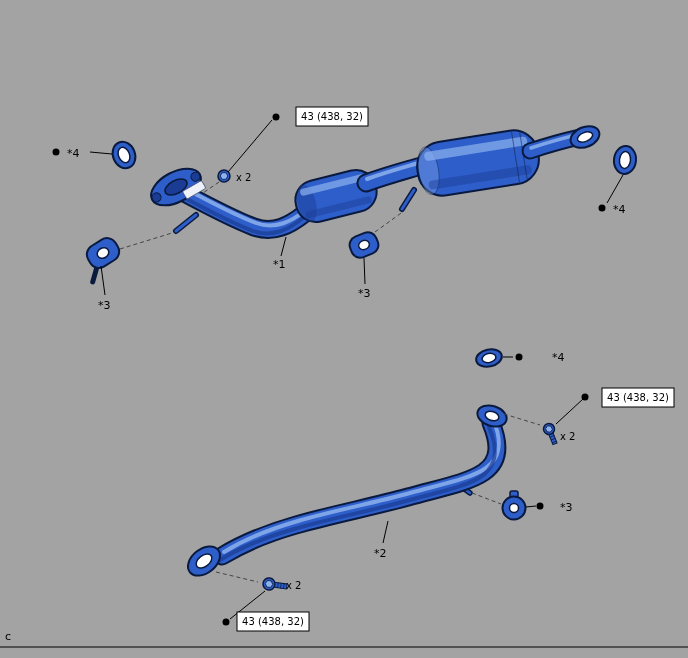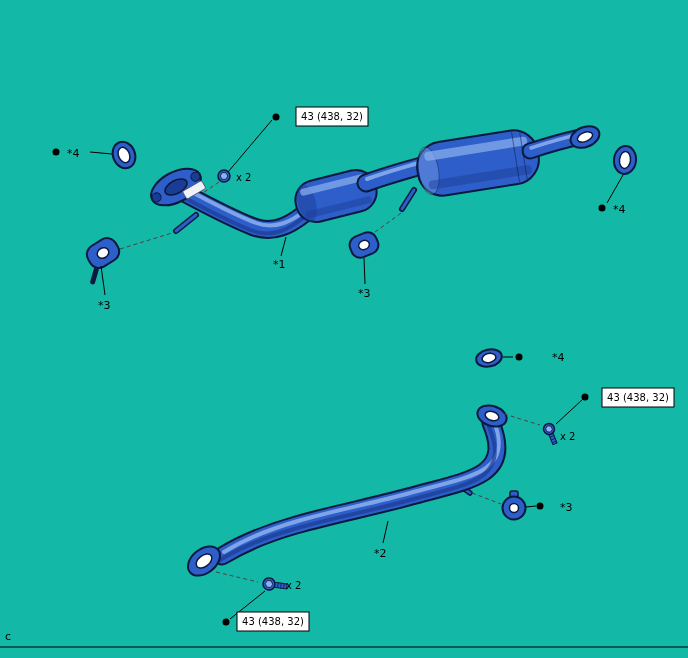--- a/index.html
+++ b/index.html
@@ -1,16 +1,16 @@
 <!DOCTYPE html>
 <html style="--part_fill: #2e5ec9; --part_outline: #0a1a3f; --part_highlight: #8db2ee; --part_shadow: #1b3c94;"><head>
 <meta charset="utf-8">
 <style>
   html,body{margin:0;padding:0;background:#fff}
-  .stage{position:relative;width:688px;height:658px;background:#14b8a6;overflow:hidden}
+  .stage{position:relative;width:688px;height:658px;background:#a3a3a3;overflow:hidden}
   svg{display:block}
   text{font-family:"DejaVu Sans","Liberation Sans",sans-serif;fill:#000}
   .lbl{font-size:11px}
   .sm{font-size:10px}
   .part-fill{fill:var(--part_fill);stroke:var(--part_outline)}
   .hole{fill:#fff;stroke:var(--part_outline)}
   .open{fill:var(--part_shadow);stroke:var(--part_outline)}
   .po{stroke:var(--part_outline);fill:none;stroke-linecap:round}
   .pm{stroke:var(--part_fill);fill:none;stroke-linecap:round}
   .ph{stroke:var(--part_highlight);fill:none;stroke-linecap:round;opacity:.85}

